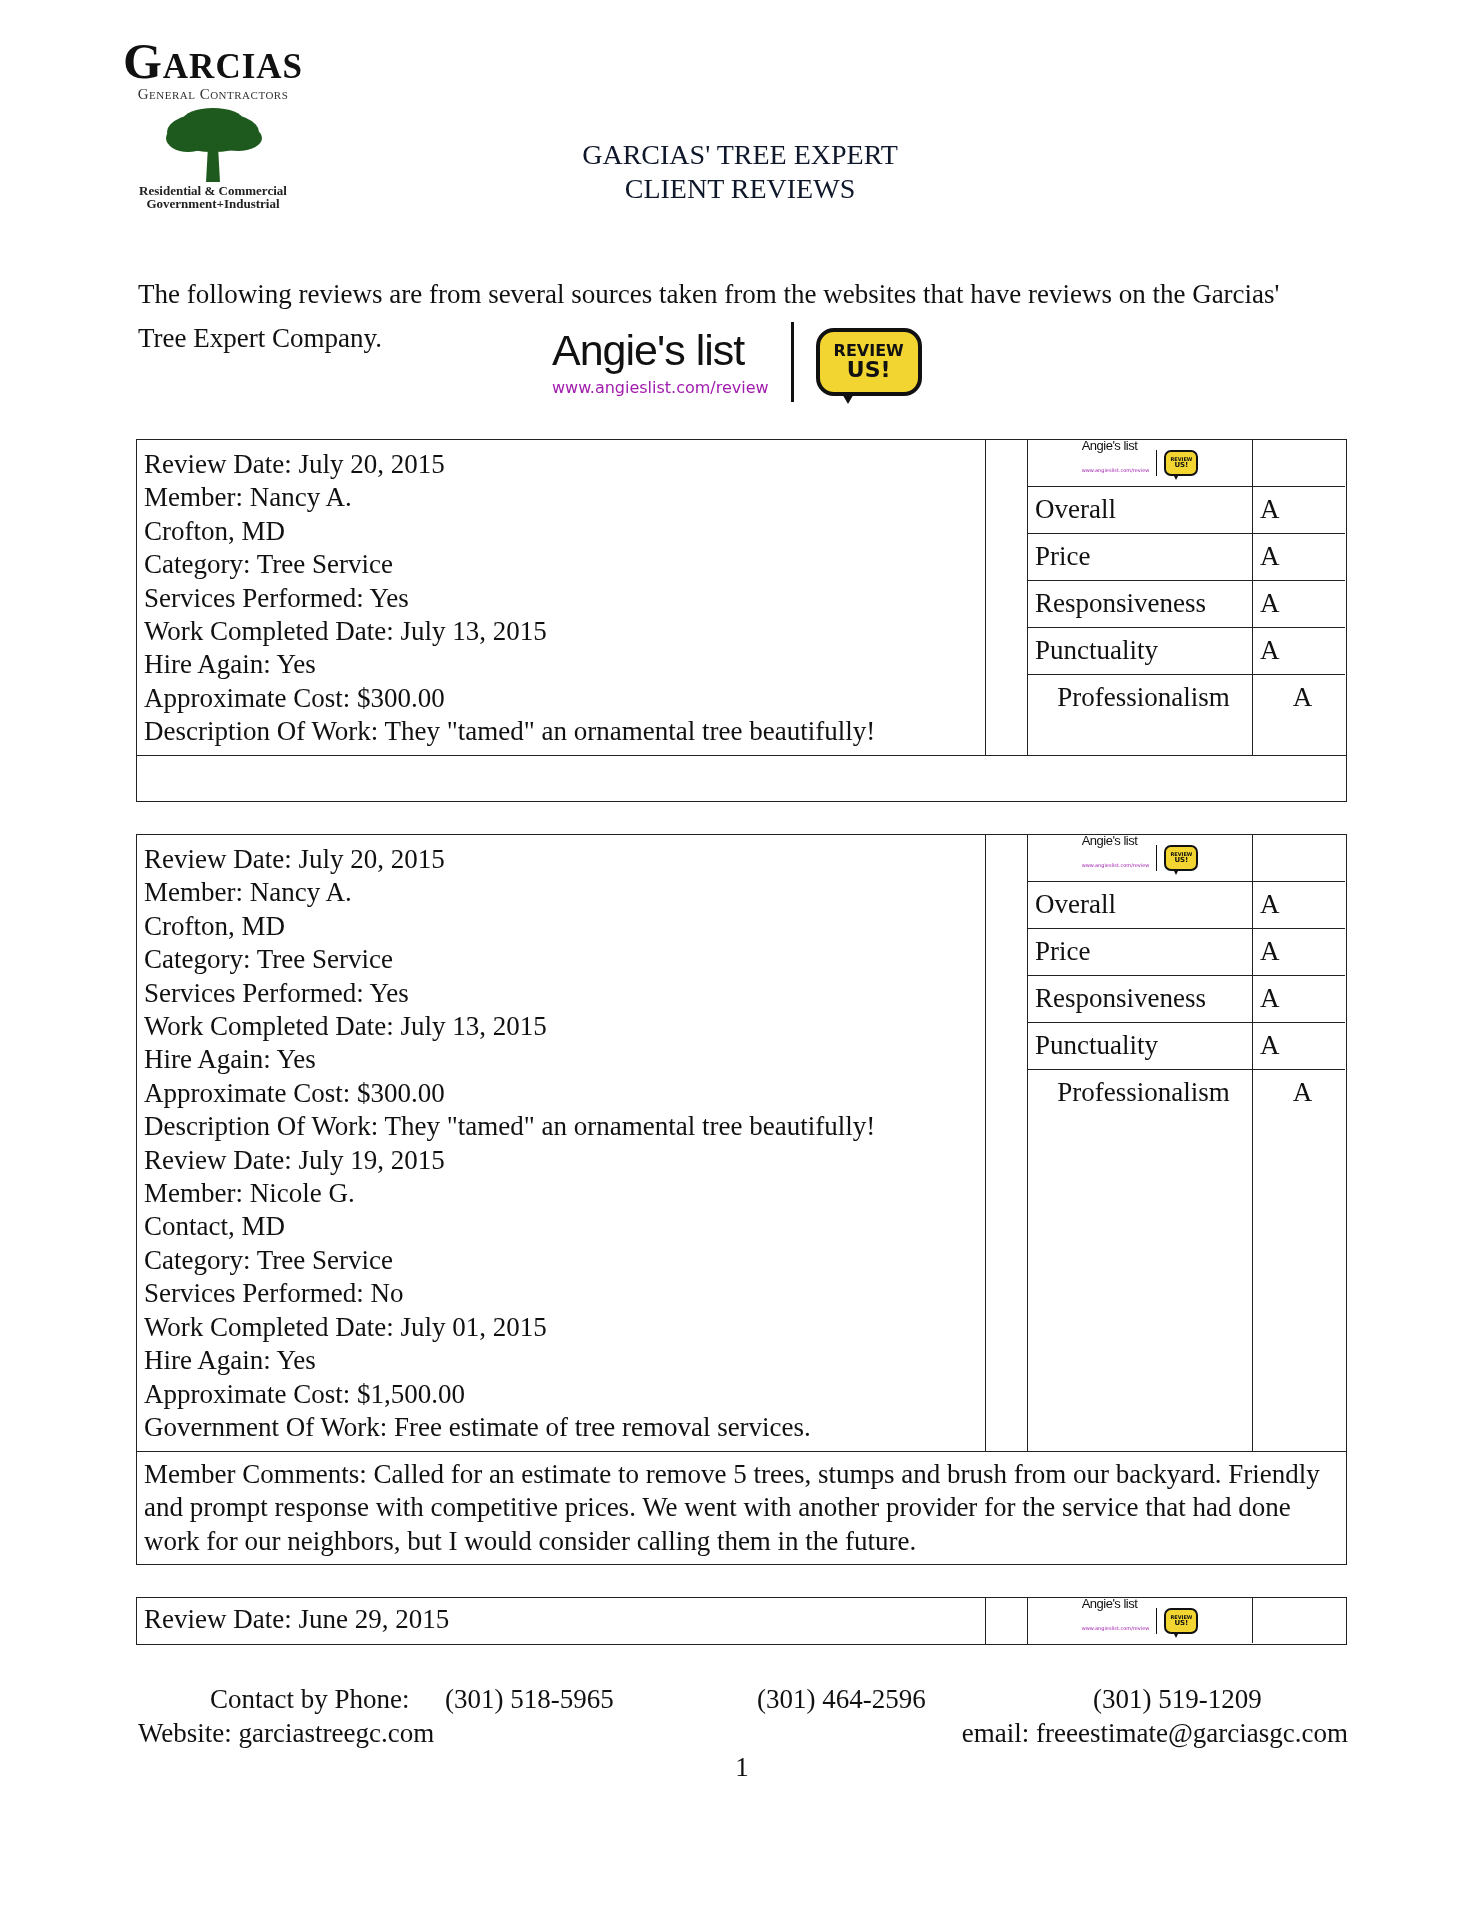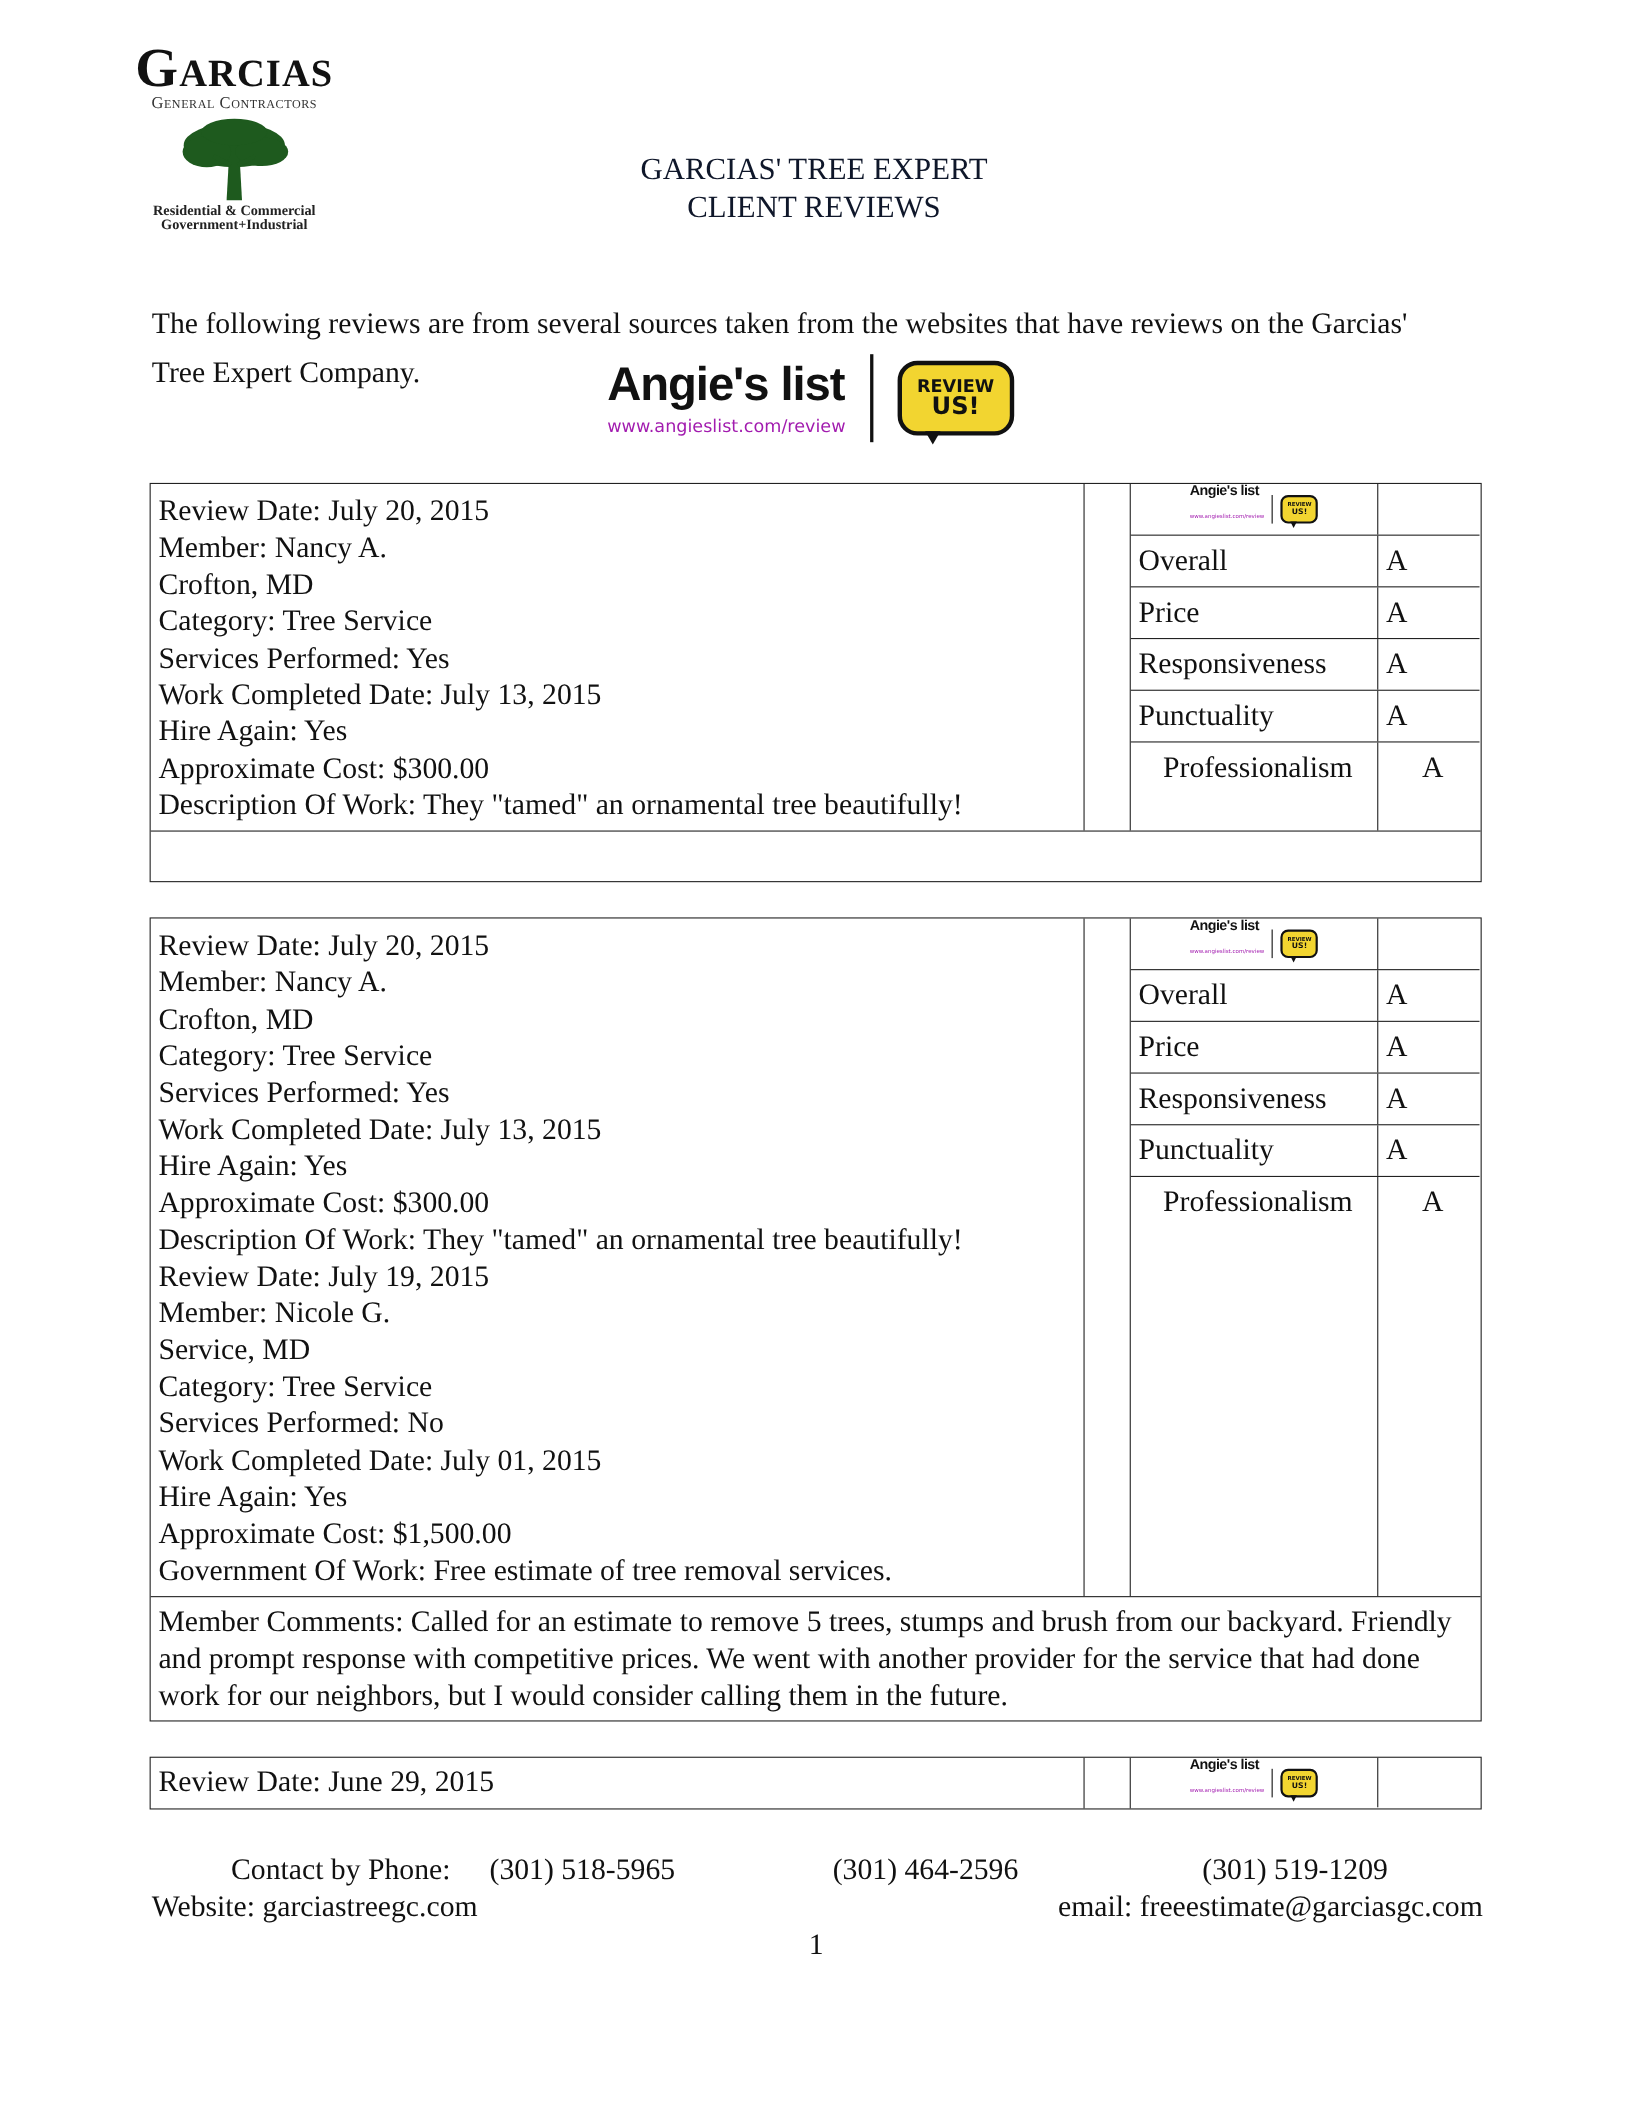--- a/index.html
+++ b/index.html
@@ -18,21 +18,21 @@
   
   #title { left: 500px; top: 138px; width: 480px; text-align: center; color: #0f172a;
            font-size: 28px; line-height: 34px; }
 
   
   #intro { left: 138px; top: 272px; width: 1160px; font-size: 27px; line-height: 44px; }
 
   
   .angies { display: flex; align-items: center; }
   .angies .left { display: flex; flex-direction: column; }
-  .angies .word { font-family: "Liberation Sans", "DejaVu Sans", sans-serif; font-weight: bold; color: #111; letter-spacing: -1px; }
+  .angies .word { font-family: "Liberation Sans", "DejaVu Sans", sans-serif; font-weight: normal; color: #111; letter-spacing: -1px; }
   .angies .url { font-family: "DejaVu Sans", sans-serif; color: #a21caf; }
   .angies .bar { background: #111; }
   .angies .bubble { background: #f2d530; border: 3px solid #111; border-radius: 18px; display: flex; flex-direction: column;
                     align-items: center; justify-content: center; font-family: "DejaVu Sans", sans-serif; font-weight: bold; color: #111; position: relative; line-height: 1; }
   .angies .bubble::after { content: ""; position: absolute; left: 22%; bottom: -12px; border-left: 7px solid transparent;
                            border-right: 7px solid transparent; border-top: 12px solid #111; }
 
   #banner { left: 552px; top: 322px; }
   #banner .word { font-size: 43px; line-height: 44px; }
   #banner .url { font-size: 16px; margin-top: 6px; }
@@ -175,21 +175,21 @@
       <div>Member: Nancy A.</div>
       <div>Crofton, MD</div>
       <div>Category: Tree Service</div>
       <div>Services Performed: Yes</div>
       <div>Work Completed Date: July 13, 2015</div>
       <div>Hire Again: Yes</div>
       <div>Approximate Cost: $300.00</div>
       <div>Description Of Work: They "tamed" an ornamental tree beautifully!</div>
       <div>Review Date: July 19, 2015</div>
       <div>Member: Nicole G.</div>
-      <div>Service, MD</div>
+      <div>Contact, MD</div>
       <div>Category: Tree Service</div>
       <div>Services Performed: No</div>
       <div>Work Completed Date: July 01, 2015</div>
       <div>Hire Again: Yes</div>
       <div>Approximate Cost: $1,500.00</div>
       <div>Government Of Work: Free estimate of tree removal services.</div>
     </div>
     <div class="gap"></div>
     <div class="ratings">
       <div class="rrow head">

